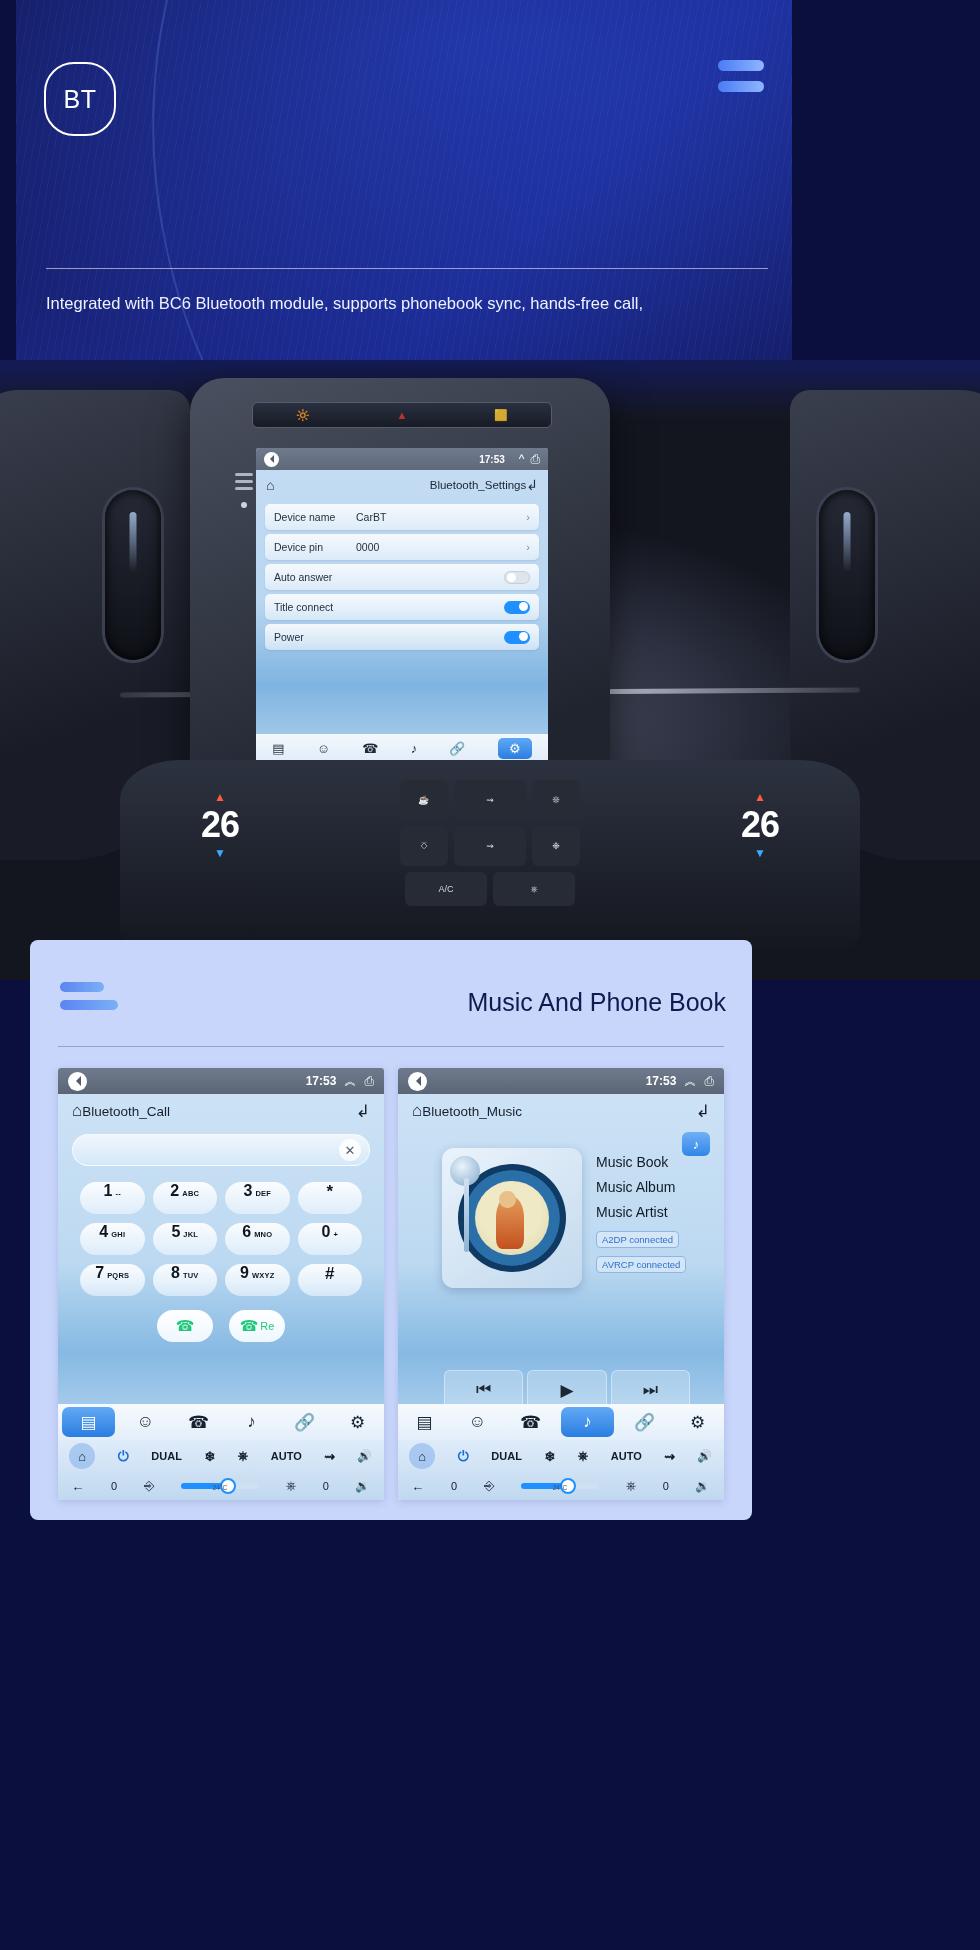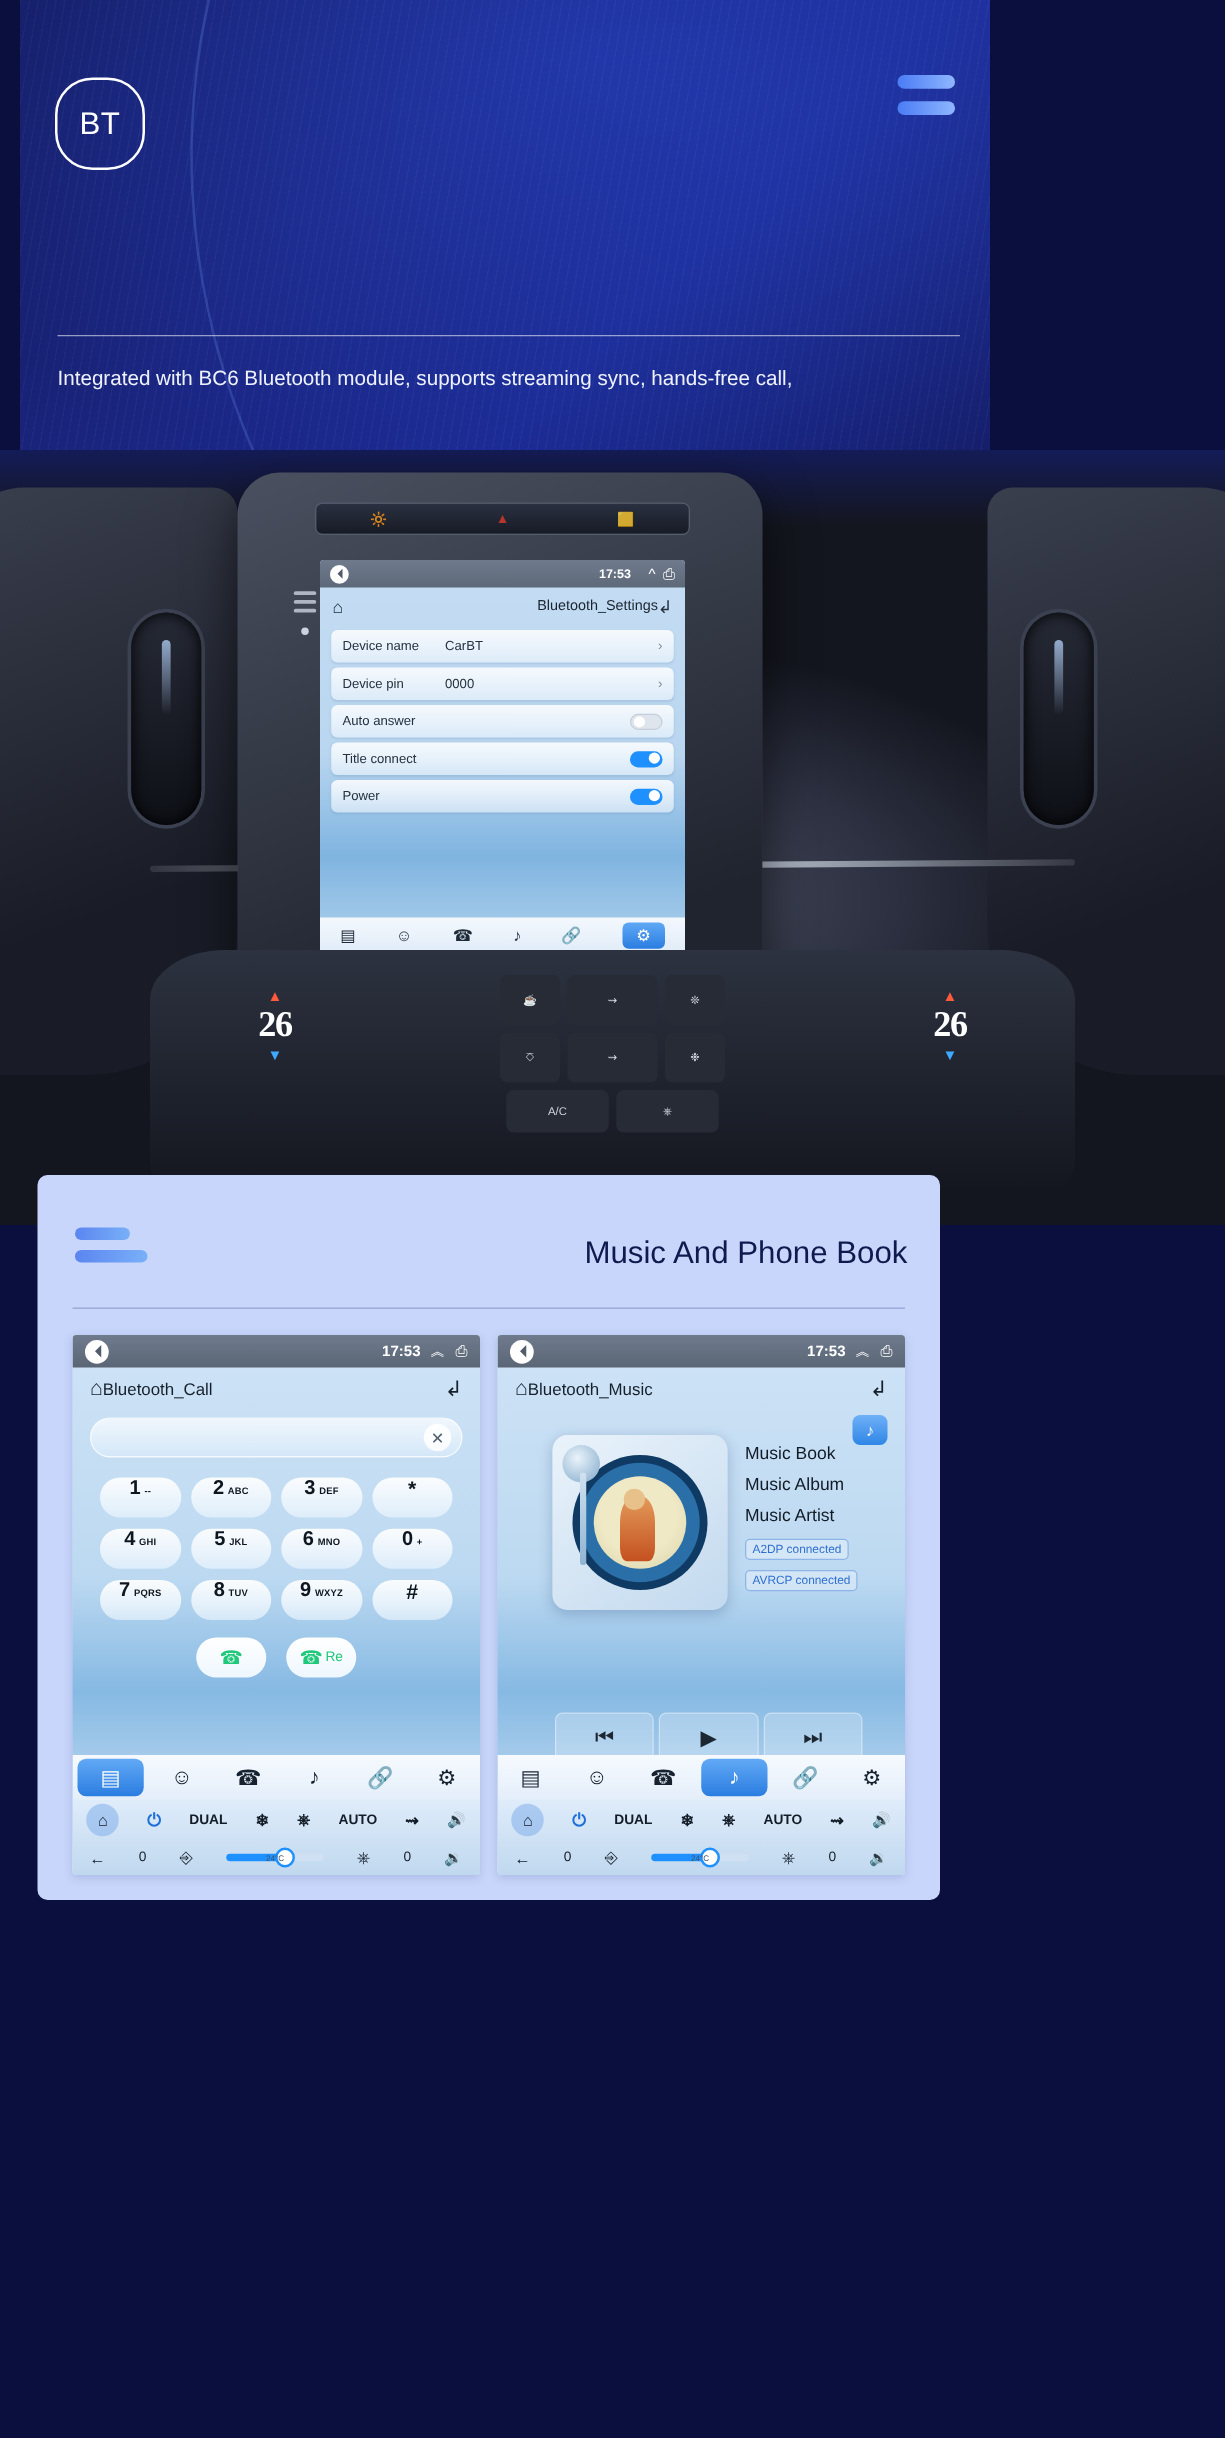--- a/index.html
+++ b/index.html
@@ -195,21 +195,21 @@
   .slider b { position:absolute; left:52%; top:-4px; width:13px; height:13px; border-radius:50%; background:#fff; border:2px solid #1e90ff;}
 
   
   .console {
     position:absolute; left: 120px; right: 120px; top: 400px; height: 190px;
     background: linear-gradient(180deg, #2d3240, #14171f);
     border-radius: 60px 60px 20px 20px / 40px 40px 20px 20px;
   }
   .temp-box { position:absolute; top: 30px; width:120px; text-align:center; color:#fff;}
   .temp-box.l { left: 40px; } .temp-box.r { right: 40px; }
-  .temp-val { font-size: 29px; font-weight:700; letter-spacing:-1px;font-family:Liberation Serif, serif; }
+  .temp-val { font-size: 36px; font-weight:700; letter-spacing:-1px; }
   .tri-up { color:#ff5a3c; font-size: 12px; }
   .tri-dn { color:#3fa9ff; font-size: 12px; }
   .btn-grid { position:absolute; left:50%; transform:translateX(-50%); top: 20px; width: 200px; }
   .cbtn {
     background:#272b36; border-radius:6px; color:#cfd6e2; font-size:9px;
     display:flex;align-items:center;justify-content:center;
   }
   .cbtn-row { display:flex; gap:6px; justify-content:center; margin-bottom:6px; }
 
   
@@ -375,21 +375,21 @@
     <span>BT</span>
   </div>
 
   <div class="hamburger">
     <i></i>
     <i></i>
   </div>
 
   <div class="hero-rule"></div>
   <div class="hero-sub">
-    <div>Integrated with BC6 Bluetooth module, supports streaming sync, hands-free call,</div>
+    <div>Integrated with BC6 Bluetooth module, supports phonebook sync, hands-free call,</div>
   </div>
 </div>
 
 <div class="car">
   <div class="car-top-fade"></div>
   <div class="dash-left">
     <div class="vent l">
         <div class="vent-glow"></div>
       </div>
   </div>

